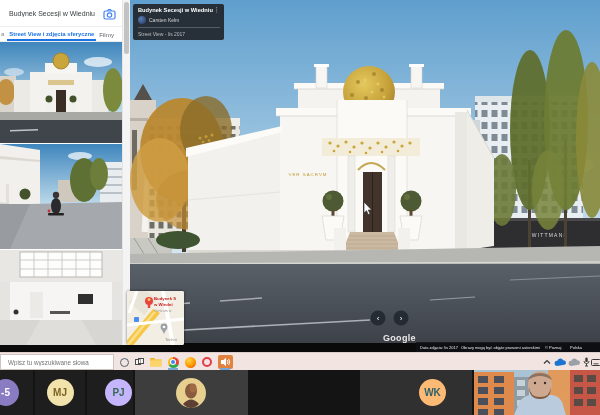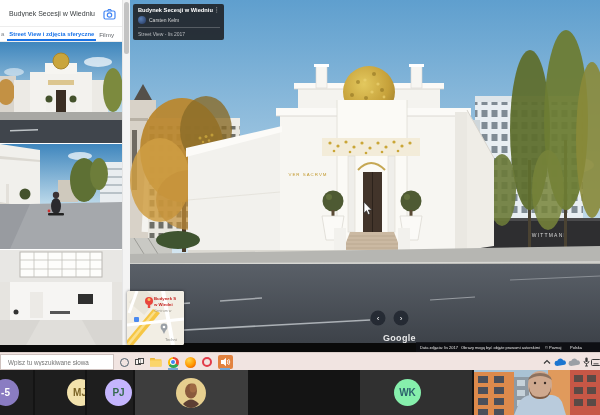--- a/index.html
+++ b/index.html
@@ -540,35 +540,35 @@
           <line x1="2.5" y1="4.8" x2="7.5" y2="4.8" stroke="#3a3a3a" stroke-width="0.9"></line>
         </svg>
     </div>
   </div>
 
   <div class="callbar">
     <div class="tile" style="left:0;width:33px;background:#1e1e1e;">
       <span class="init-circle" style="left:-8px;background:#8a7cc2;color:#fff;">-5</span>
     </div>
     <div class="tile" style="left:35px;width:50px;background:#1e1e1e;">
-      <span class="init-circle" style="left:11.5px;background:#f2e2ac;color:#7a6325;margin-left:20px;">MJ</span>
+      <span class="init-circle" style="left:11.5px;background:#f2e2ac;color:#7a6325;">MJ</span>
     </div>
     <div class="tile" style="left:87px;width:46px;background:#1e1e1e;">
       <span class="init-circle" style="left:18px;background:#c4b5fd;color:#356b4f;">PJ</span>
     </div>
     <div class="tile" style="left:135px;width:113px;background:#3d3d3d;">
       <svg style="position:absolute;left:41px;top:8px;" width="30" height="30" viewBox="0 0 30 30">
         <circle cx="15" cy="15" r="15" fill="#e6cf8f"></circle>
         <ellipse cx="15" cy="13" rx="6" ry="7.5" fill="#8a5a3c"></ellipse>
         <path d="M7 26 q8 -9 16 0 q-4 4 -8 4 q-4 0 -8 -4" fill="#5d3f33"></path>
         <ellipse cx="17" cy="10" rx="3.5" ry="4.5" fill="#a06a44"></ellipse>
       </svg>
     </div>
     <div class="tile" style="left:360px;width:112px;background:#303030;">
-      <span class="init-circle" style="left:34px;background:#86efac;color:#2c616d;">WK</span>
+      <span class="init-circle" style="left:59px;background:#fdba74;color:#2c616d;">WK</span>
     </div>
     <div class="tile" style="left:474px;width:126px;background:#222;">
       <svg width="126" height="45" viewBox="0 0 126 45">
         <rect width="126" height="45" fill="#a9c2d4"></rect>
         <rect x="0" y="2" width="40" height="43" fill="#dd8a4c"></rect>
         <g fill="#4a4f5a">
           <rect x="4" y="6" width="10" height="7"></rect>
             <rect x="20" y="6" width="10" height="7"></rect>
           <rect x="4" y="17" width="10" height="7"></rect>
             <rect x="20" y="17" width="10" height="7"></rect>

